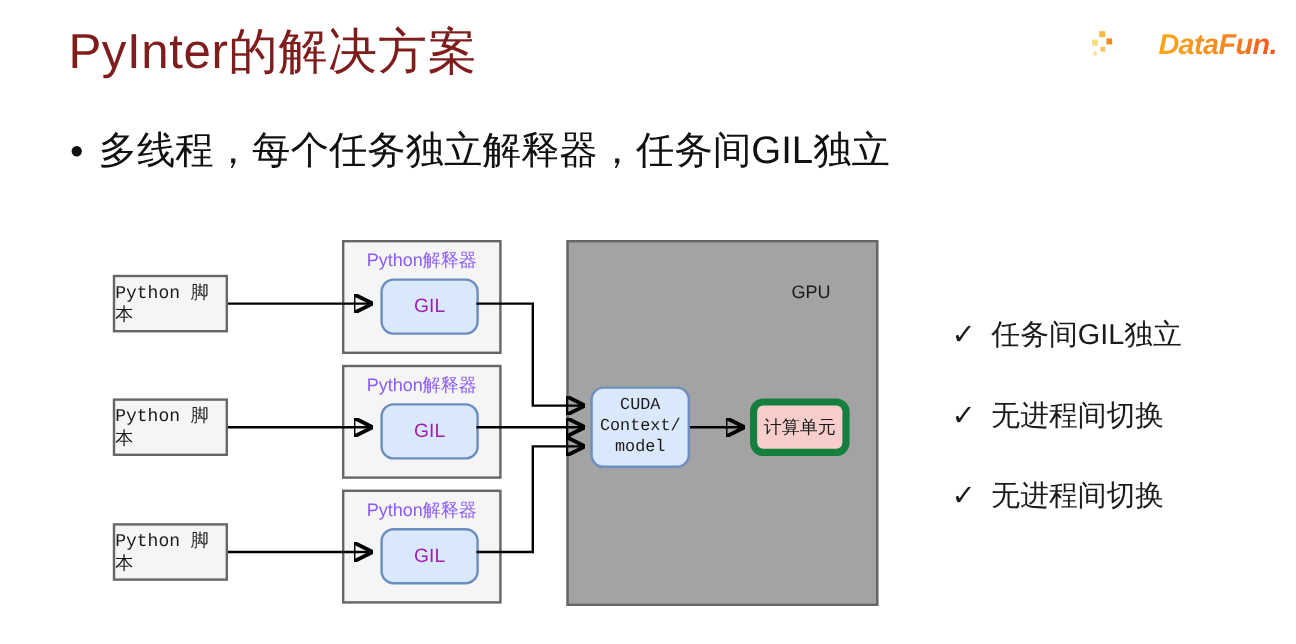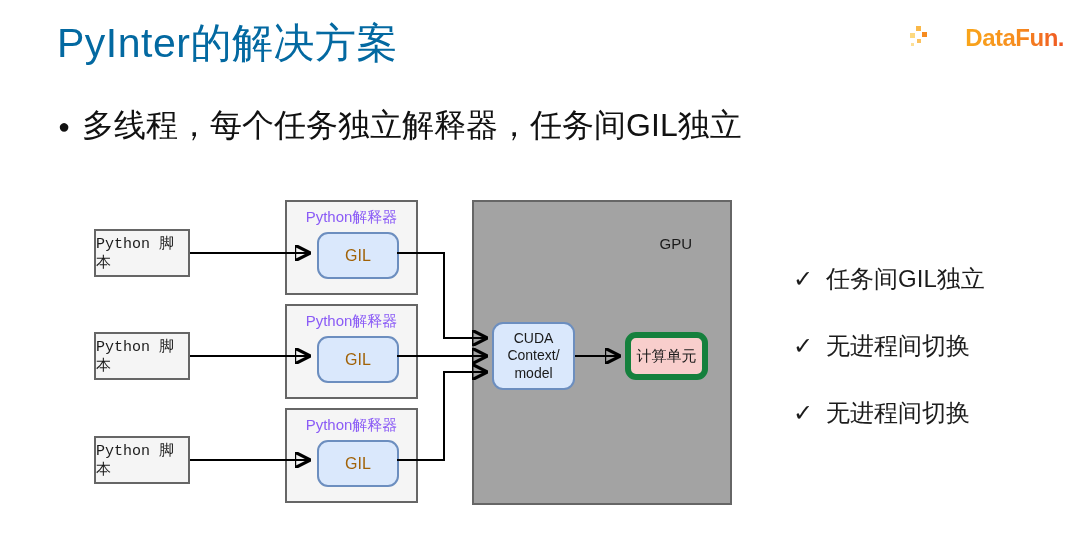--- a/index.html
+++ b/index.html
@@ -12,32 +12,33 @@
     overflow: hidden;
   }
 
   
   .slide-title {
     position: absolute;
     left: 57px; top: 16px;
     font-size: 41px;
     font-weight: 500;
     letter-spacing: 0.5px;
-    color: #0369a1;
+    color: #7f1d1d;
   }
   .logo {
     position: absolute;
     right: 16px; top: 24px;
     display: flex;
     align-items: center;
   }
   .logo-pixels { margin-right: 2px; margin-top: -4px; }
   .logo-text {
     font-size: 24px;
     font-weight: 700;
+    font-style: italic;
     letter-spacing: -0.5px;
     background: linear-gradient(90deg, #f9a61a 0%, #f68b1f 55%, #ef5523 100%);
     -webkit-background-clip: text;
     background-clip: text;
     color: transparent;
     margin-left: 36px;
   }
 
   
   .bullet-line {
@@ -91,21 +92,21 @@
     position: absolute;
     left: 30px; top: 30px;
     width: 82px; height: 47px;
     border: 2px solid #6c8ebf;
     background: #dae8fc;
     border-radius: 11px;
     display: flex;
     align-items: center;
     justify-content: center;
     font-size: 16px;
-    color: #a16207;
+    color: #a21caf;
   }
 
   .gpu-box {
     position: absolute;
     left: 472px; top: 200px;
     width: 260px; height: 305px;
     border: 2px solid #666666;
     background: #a3a3a3;
   }
   .gpu-label {
@@ -122,20 +123,21 @@
     background: #dae8fc;
     border-radius: 11px;
     display: flex;
     align-items: center;
     justify-content: center;
     text-align: center;
     font-size: 14px;
     line-height: 1.25;
     color: #1a1a1a;
     padding: 2px 18px;
+    font-family: Liberation Mono, monospace;
   }
   .compute-box {
     position: absolute;
     left: 625px; top: 332px;
     width: 83px; height: 48px;
     border: 6px solid #15803d;
     background: #f8cecc;
     border-radius: 11px;
     display: flex;
     align-items: center;

